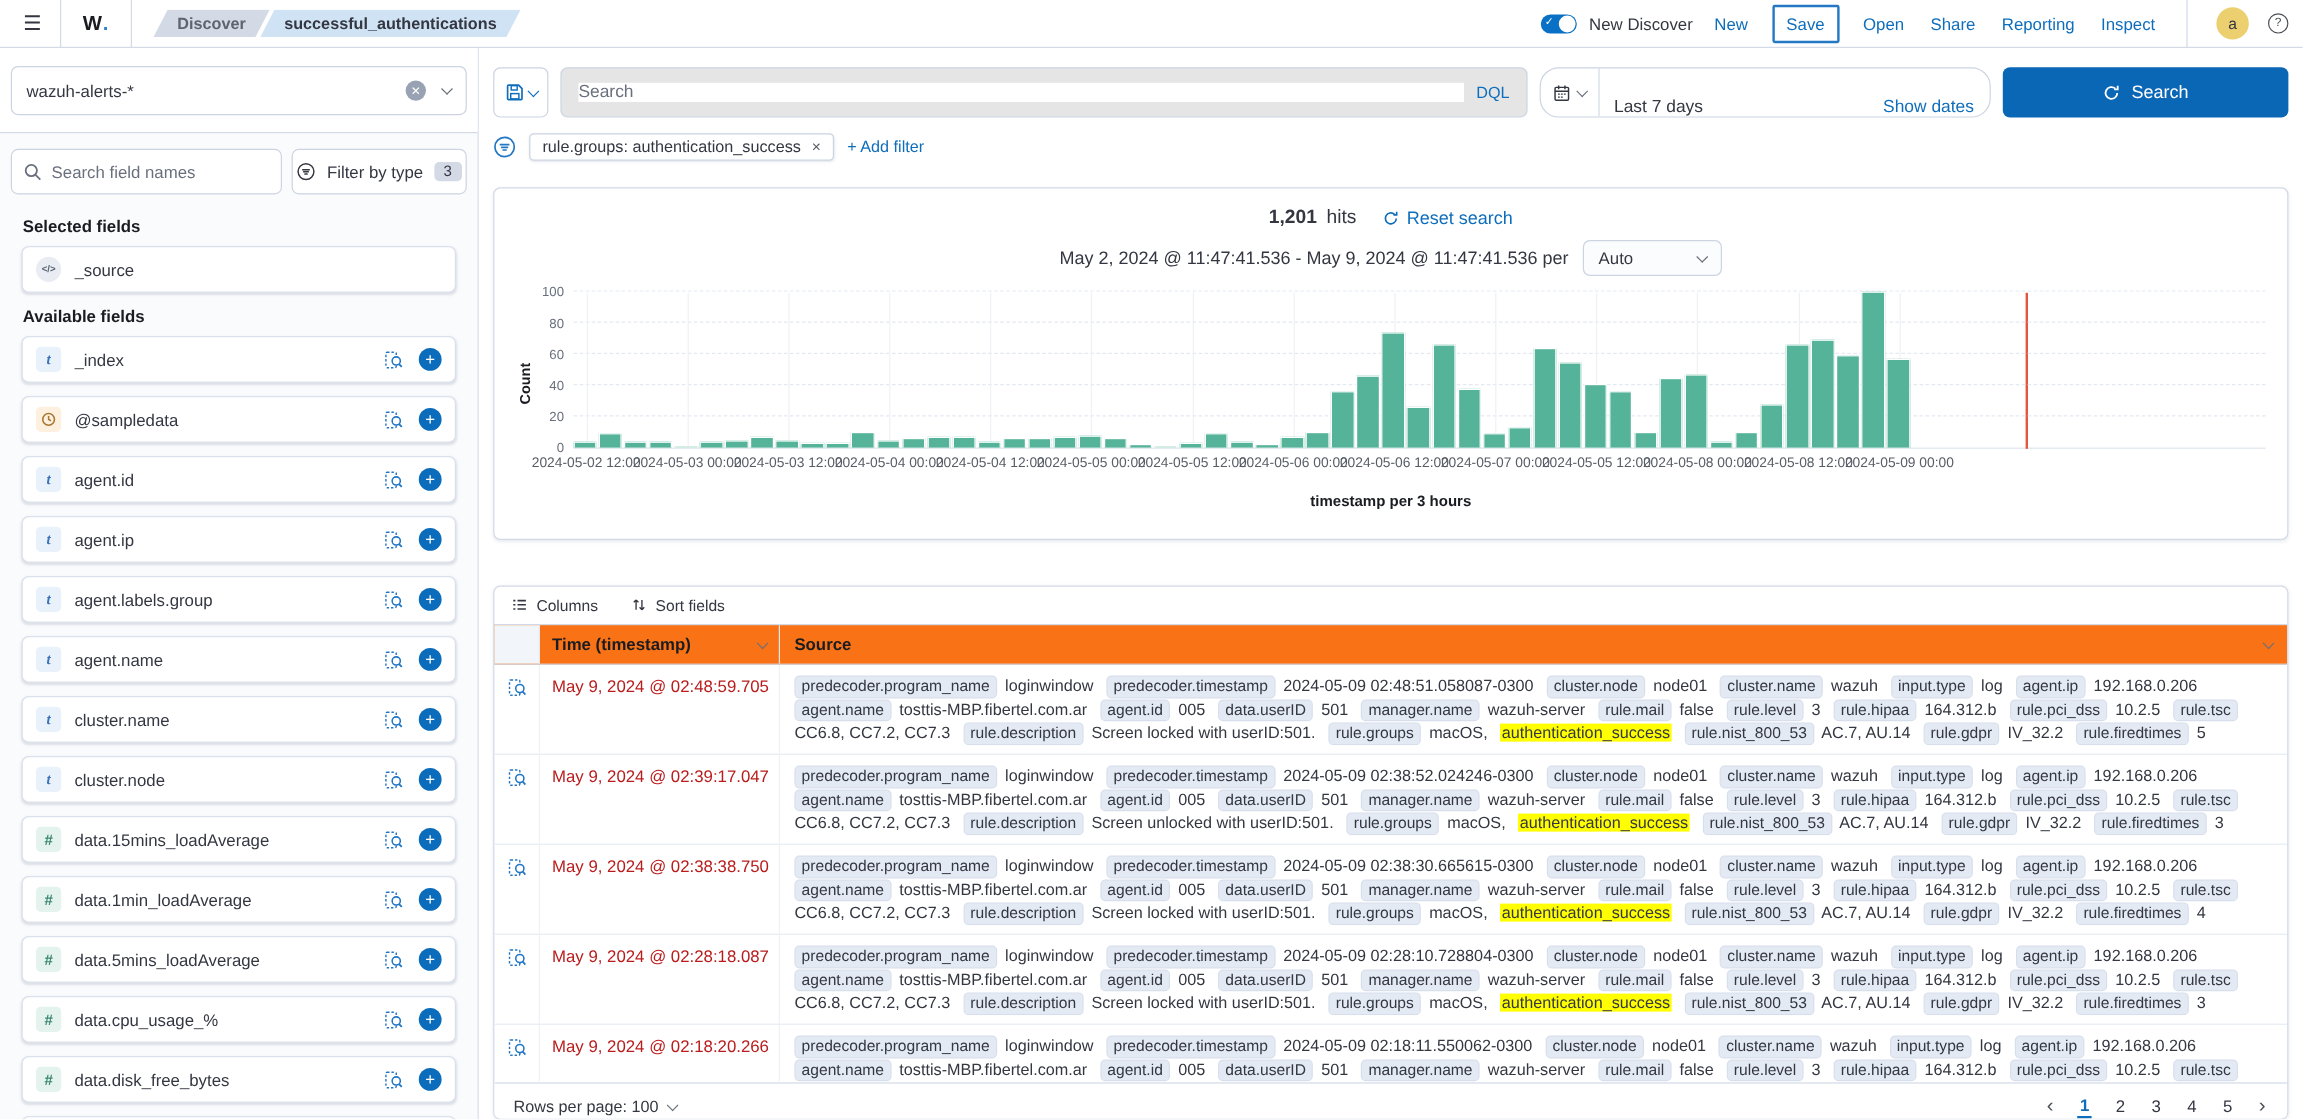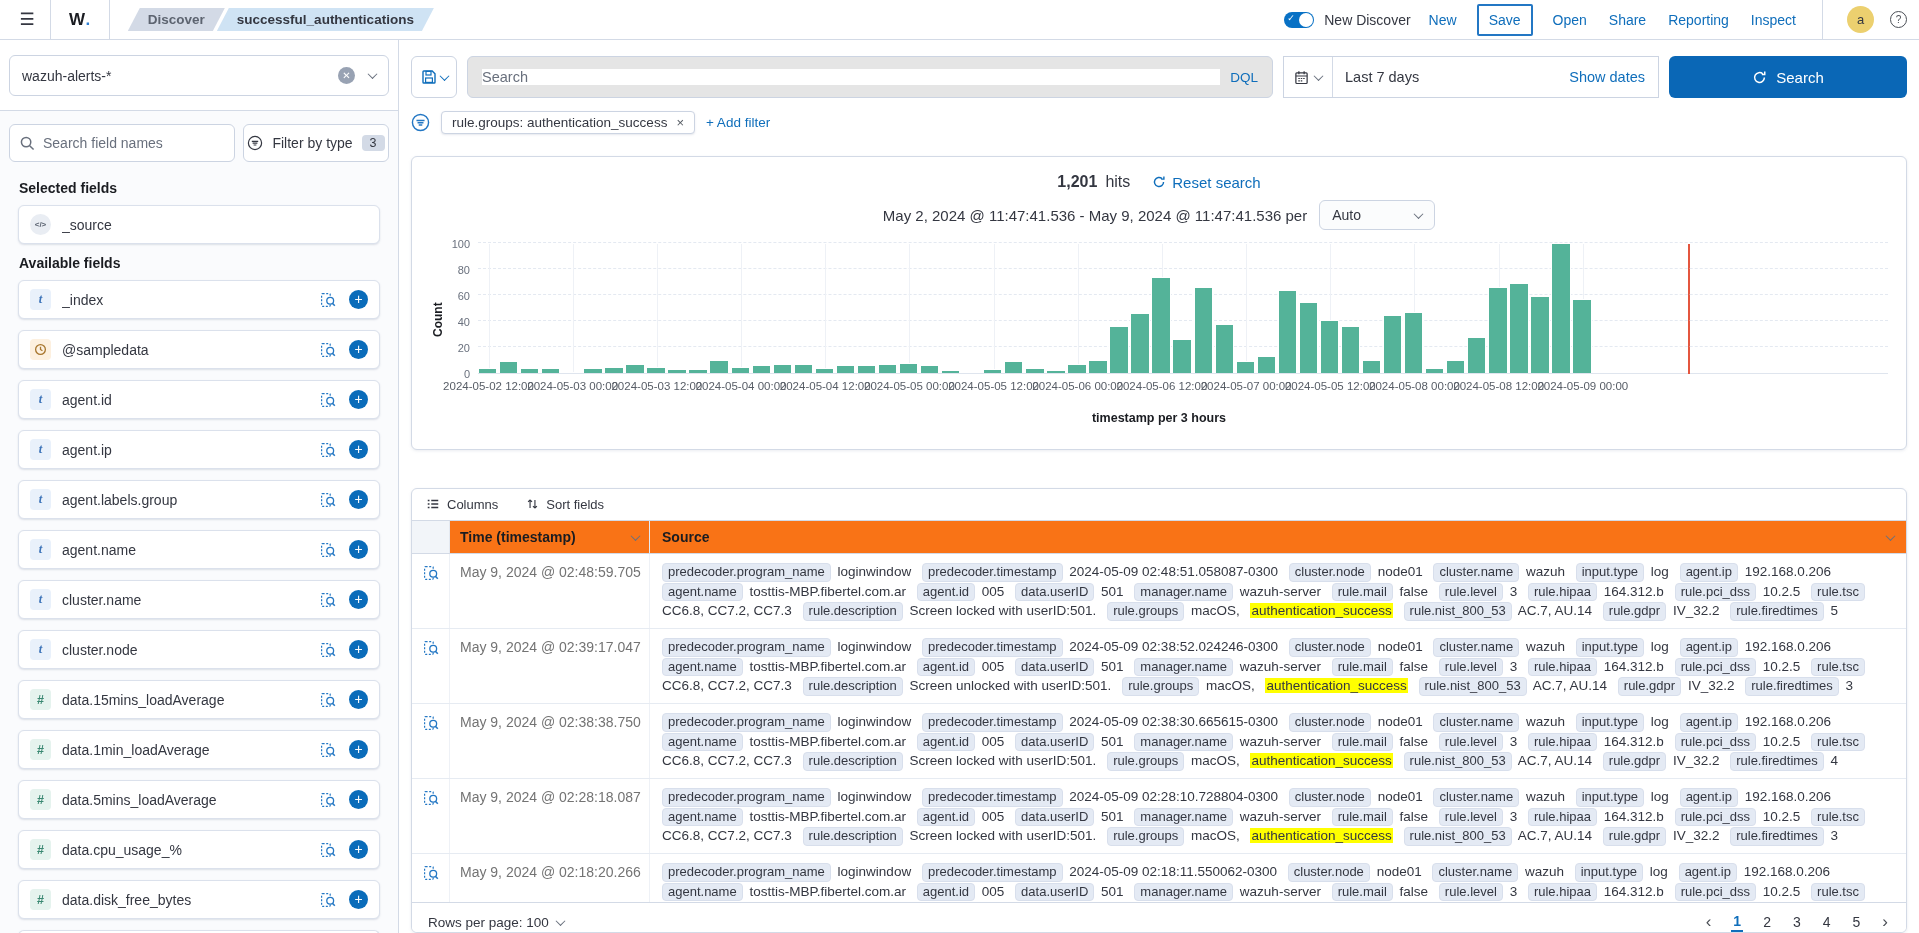--- a/index.html
+++ b/index.html
@@ -58,21 +58,21 @@
 
   
   .main{flex:1;display:flex;flex-direction:column;padding:16px 12px 0;background:#fff;overflow:hidden}
   .querybar{display:flex;gap:10px;height:42px;min-height:42px}
   .save-ctl{width:46px;border:1px solid #ccd4e2;border-radius:6px;background:#fff;display:flex;align-items:center;justify-content:center;gap:4px;color:#0f6ebb;cursor:pointer}
   .save-ctl .chev{border-color:#0f6ebb}
   .search-box{flex:1;border:1px solid #ccd4e2;border-radius:6px;background:#e5e5e5;display:flex;align-items:center;padding:0 14px}
   .search-box input{flex:1;border:0;outline:0;font-size:14.5px;font-family:inherit;color:#343741}
   .search-box input::placeholder{color:#69707d}
   .dql{color:#0f6ebb;font-size:13.5px;margin-left:10px;cursor:pointer}
-  .date-ctl{width:376px;min-width:376px;border:1px solid #ccd4e2;border-radius:0;background:#fff;display:flex;align-items:center}
+  .date-ctl{width:376px;min-width:376px;border:1px solid #ccd4e2;border-radius:16px;background:#fff;display:flex;align-items:flex-end}
   .cal-seg{display:flex;align-items:center;gap:6px;padding:0 10px;border-right:1px solid #d3dae6;height:100%;cursor:pointer}
   .range-txt{padding:0 12px;font-size:14.5px;color:#343741;flex:1;white-space:nowrap;cursor:pointer}
   .show-dates{color:#0f6ebb;font-size:14.5px;padding-right:13px;white-space:nowrap;cursor:pointer}
   .refresh{width:238px;min-width:238px;background:#0a67b6;border:0;border-radius:6px;color:#fff;display:flex;align-items:center;justify-content:center;gap:9px;font-size:15px;cursor:pointer;font-family:inherit}
   .filterbar{display:flex;align-items:center;gap:11px;margin-top:11px;height:27px;min-height:27px}
   .fpill{border:1px solid #ccd4e2;border-radius:4px;background:#fff;padding:3px 10px;font-size:13.5px;color:#343741;display:flex;gap:9px;align-items:center;box-shadow:0 1px 2px rgba(140,152,172,.22);cursor:pointer}
   .fpill .x{color:#555b63;font-size:13px}
   .addf{color:#0f6ebb;font-size:13.5px;cursor:pointer;white-space:nowrap}
 
   
@@ -101,21 +101,21 @@
   .t-toolbar{display:flex;gap:28px;padding:8px 14px;align-items:center}
   .tbtn{display:flex;gap:7px;align-items:flex-start;font-size:13px;color:#343741;cursor:pointer}
   .t-header{display:flex;border-top:1px solid #d3dae6;border-bottom:1px solid #d3dae6;font-weight:700;font-size:14px;color:#1a1c21;background:#f97316}
   .c-icon{width:38px;min-width:38px;border-right:1px solid #e4e9f1;background:#f2f5f9}
   .c-time{width:200px;min-width:200px;padding:8px 10px;border-right:1px solid #e4e9f1;display:flex;justify-content:space-between;align-items:center;cursor:pointer}
   .c-source{flex:1;padding:8px 12px;display:flex;justify-content:space-between;align-items:center}
   .t-body{height:348px;overflow:hidden}
   .trow{display:flex;border-bottom:1px solid #e6ebf2;height:75px}
   .r-icon{width:38px;min-width:38px;border-right:1px solid #eef1f6;display:flex;justify-content:center;padding-top:11px}
   .r-icon .ic{cursor:pointer;height:16px}
-  .r-time{width:200px;min-width:200px;padding:10px 10px;font-size:14px;color:#737373;border-right:1px solid #eef1f6;white-space:nowrap}
+  .r-time{width:200px;min-width:200px;padding:10px 10px;font-size:14px;color:#b91c1c;border-right:1px solid #eef1f6;white-space:nowrap}
   .r-source{flex:1;padding:8px 12px 0;font-size:13.5px;line-height:19.5px;color:#343741;max-height:67px;overflow:hidden}
   .sp{background:#e4eaf4;border:1px solid #d8dfec;border-radius:4px;padding:0 5px;margin-right:3px;font-size:13px;display:inline-block;line-height:16.5px;vertical-align:baseline}
   .sv{margin-right:7px}
   .sh{background:#ffff00;padding:0 1px;margin-right:7px}
   .t-footer{display:flex;justify-content:space-between;align-items:center;padding:8px 16px;border-top:1px solid #d3dae6;background:#fff}
   .rpp{font-size:13.5px;color:#343741;display:flex;gap:8px;align-items:center;cursor:pointer}
   .pag{display:flex;gap:18px;font-size:14px;color:#343741;align-items:center}
   .pag span{cursor:pointer;padding:1px 2px}
   .pag .active{color:#0f6ebb;border-bottom:2px solid #0f6ebb;font-weight:700}
   .pag .arrow{font-size:17px;color:#4b4f56}

